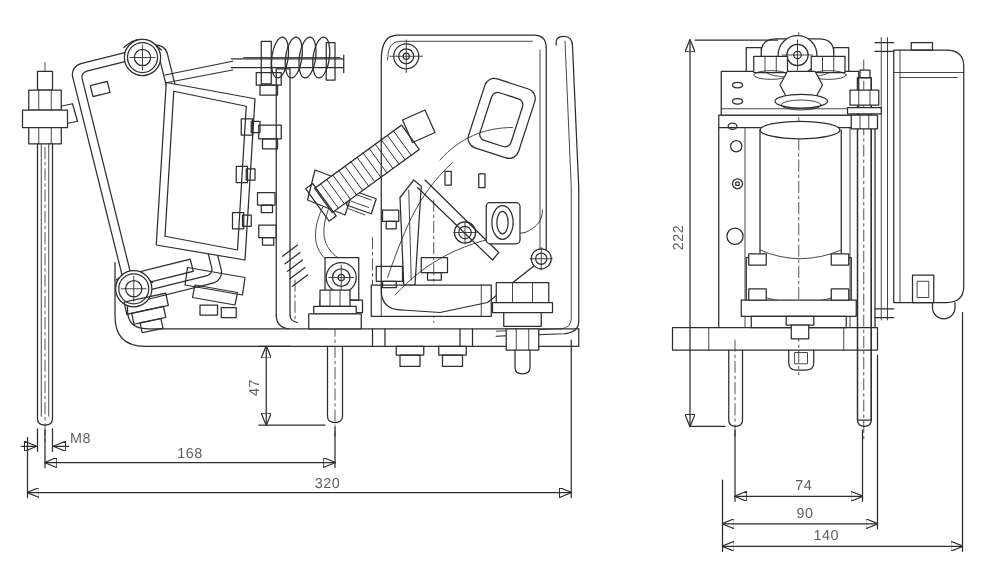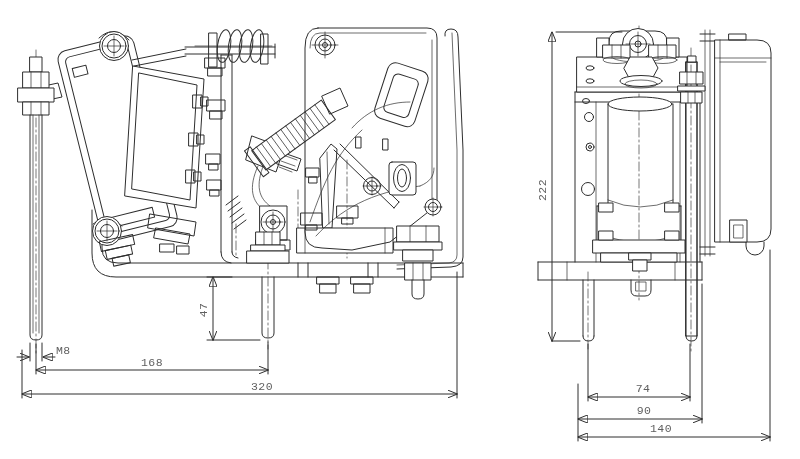--- a/index.html
+++ b/index.html
@@ -1,17 +1,17 @@
 <!DOCTYPE html>
 <html><head>
 <meta charset="utf-8">
 <style>
   html,body{margin:0;padding:0;background:#ffffff;width:800px;height:459px;overflow:hidden;
     font-family:"Liberation Sans", sans-serif;}
-  #stage{width:800px;height:459px;position:relative;background:#fff;font-family:Liberation Mono, monospace;}
+  #stage{width:800px;height:459px;position:relative;background:#fff;}
   svg{display:block;}
   path,rect,circle,ellipse,line,polygon,polyline{fill:none;stroke:#2e2e2e;stroke-width:1;
     stroke-linecap:round;stroke-linejoin:round;}
   .thin{stroke-width:.7;}
   .wfill{fill:#ffffff;}
   .cl{stroke:#3c3c3c;stroke-width:.7;stroke-dasharray:9 3 2 3;}
   .dtx{fill:#5f5f5f;stroke:none;font-size:11.5px;letter-spacing:.4px;}
   .hatch{stroke-width:1.1;}
 </style>
 </head>

